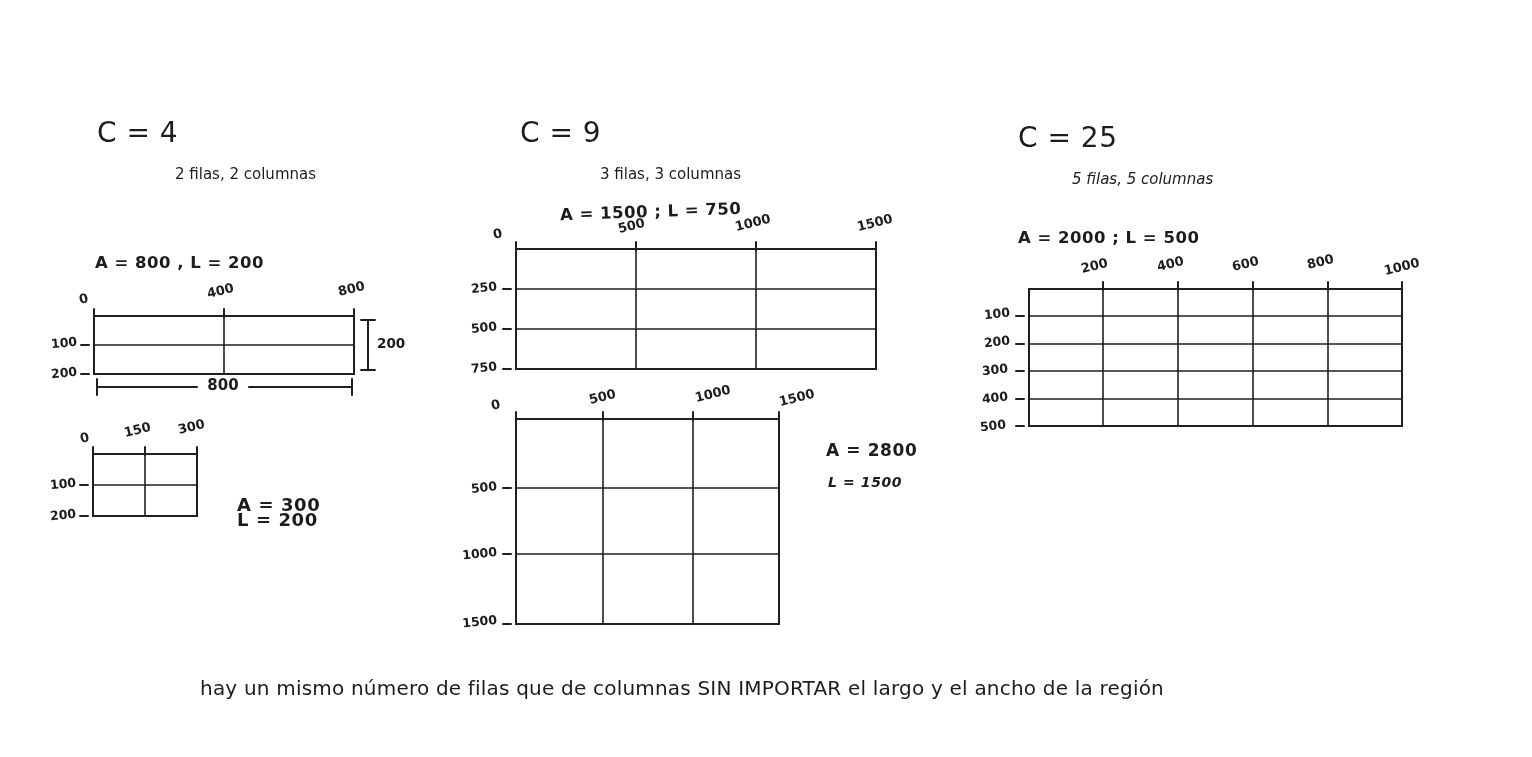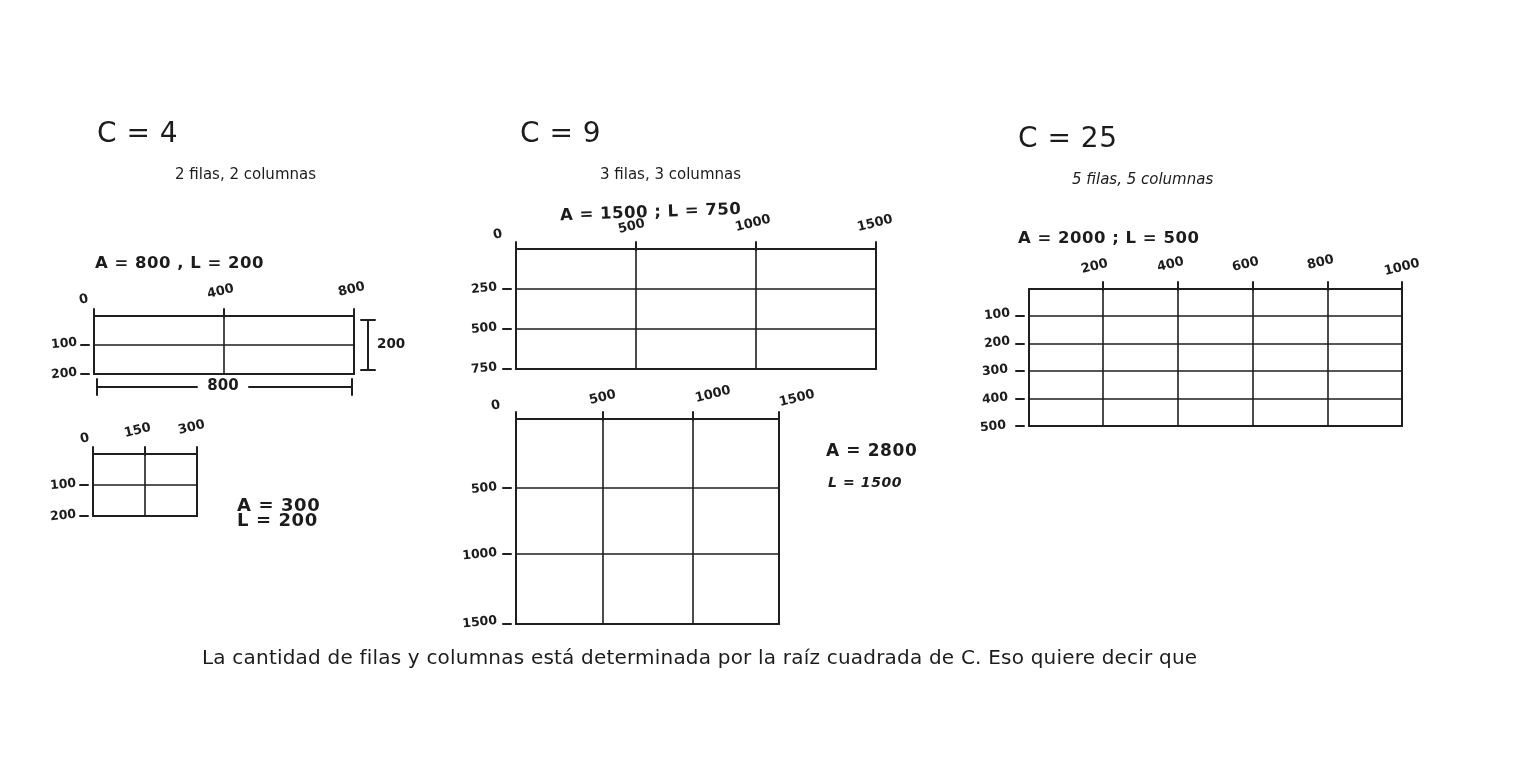--- a/index.html
+++ b/index.html
@@ -173,15 +173,15 @@
       <span class="tl" style="left:281px; top:-31px;">800</span>
       <span class="tl" style="left:358px; top:-25px;">1000</span>
       <span class="ll" style="left:-48px; width:30px; top:18px;">100</span>
       <span class="ll" style="left:-48px; width:30px; top:46px;">200</span>
       <span class="ll" style="left:-50px; width:30px; top:74px;">300</span>
       <span class="ll" style="left:-50px; width:30px; top:102px;">400</span>
       <span class="ll" style="left:-52px; width:30px; top:130px;">500</span>
     </div>
   </div>
 
-  <div class="abs footer" style="left:202px; top:645px;">La cantidad de filas y columnas está determinada por la raíz cuadrada de C. Eso quiere decir que</div>
+  <div class="abs footer" style="left:200px; top:676px;">hay un mismo número de filas que de columnas SIN IMPORTAR el largo y el ancho de la región</div>
 
 </div>
 
 </body></html>

